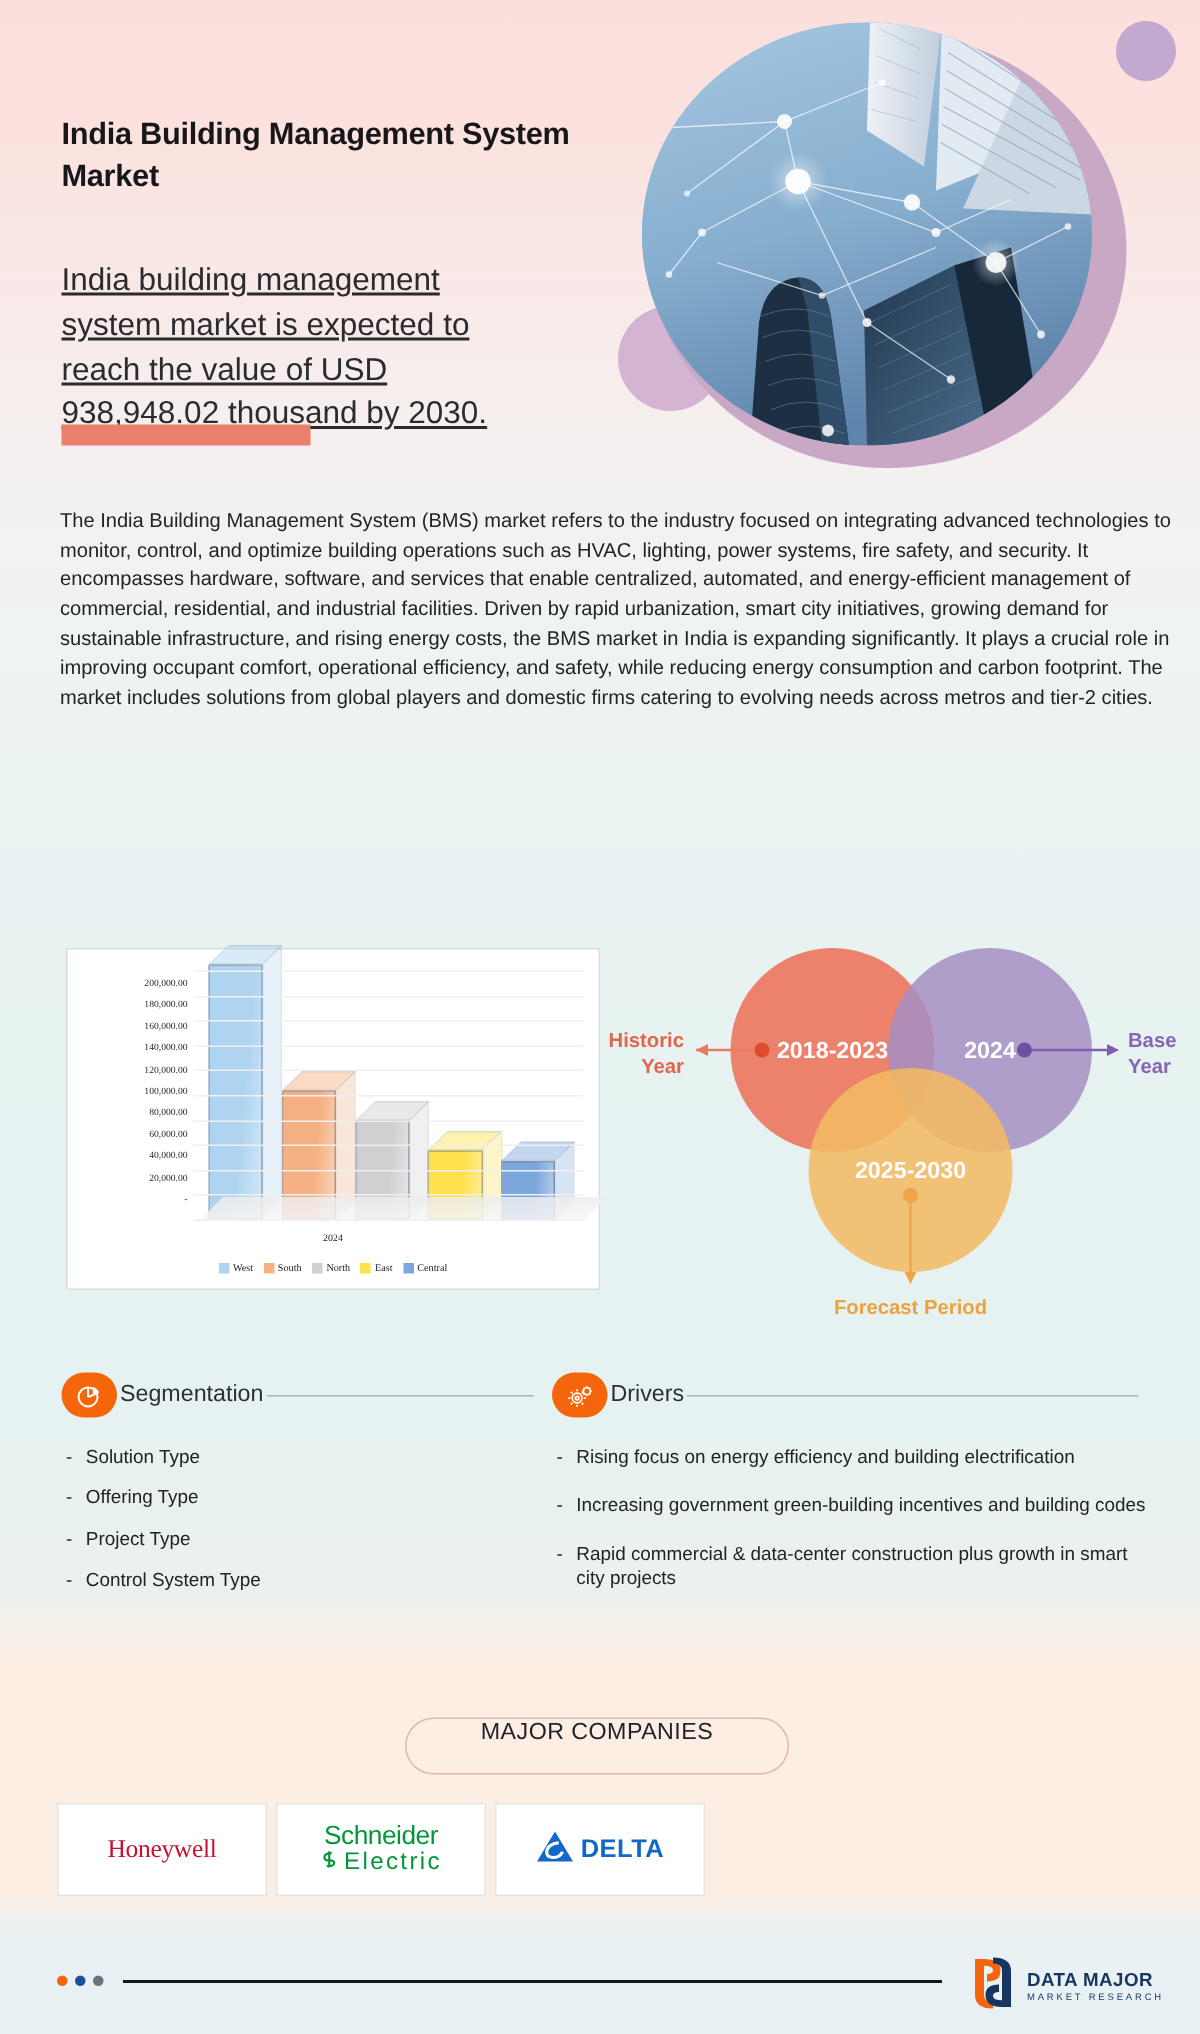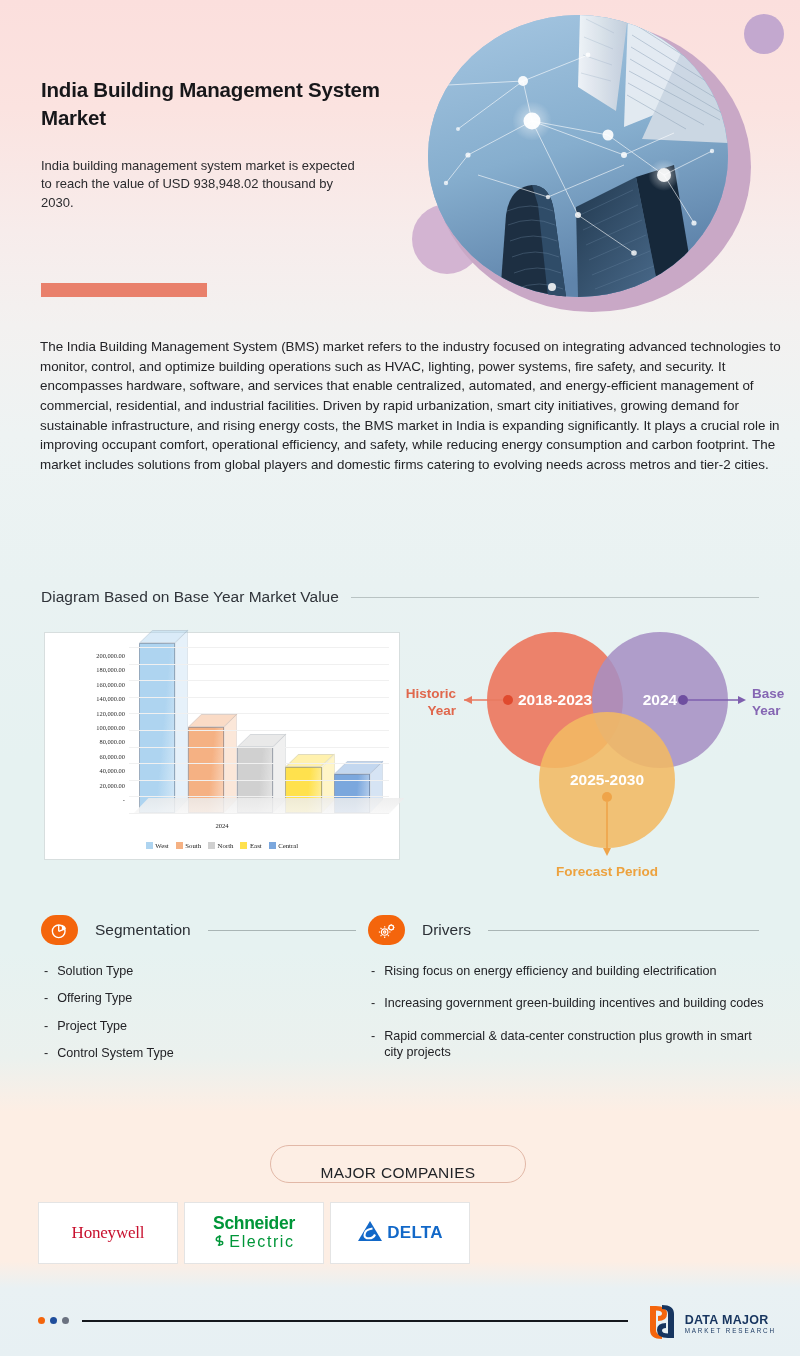--- a/index.html
+++ b/index.html
@@ -43,22 +43,22 @@
     background:linear-gradient(170deg,#9dc0dd 0%,#8fb6d8 38%,#7ea6cc 62%,#6f93bb 100%);
   }
   .hero-img svg { display:block; width:100%; height:100%; }
   
   .title {
     position:absolute; left:41px; top:76px; width:360px;
     font-size:20.5px; font-weight:bold; line-height:1.36; color:#17171a;
     letter-spacing:-0.2px;
   }
   .subtitle {
-    position:absolute; left:41px; top:157px; width:320px;
-    font-size:13px; line-height:1.42; color:#2b2b2e;
+    position:absolute; left:41px; top:172px; width:320px;
+    font-size:21px; line-height:1.42; color:#2b2b2e;text-decoration:underline;
   }
   .accent-bar {
     position:absolute; left:41px; top:283px; width:166px; height:14px;
     background:#e9806b;
   }
   
   .body-para {
     position:absolute; left:40px; top:337px; width:744px;
     font-size:13.4px; line-height:1.465; color:#232327; text-align:left;
   }
@@ -97,50 +97,50 @@
     position:absolute; left:0; right:0; bottom:10px;
     display:flex; justify-content:center; align-items:center; gap:7px;
   }
   .leg-item { display:flex; align-items:center; gap:2.5px; }
   .leg-sw { width:7px; height:7px; display:inline-block; }
   .leg-tx { font-size:6.8px; color:#1b1b1b; font-family:"Liberation Serif", serif; }
   
   .venn { position:absolute; left:400px; top:628px; width:400px; height:262px; }
   .venn svg { display:block; }
   
-  .col-head { position:absolute; display:flex; align-items:center; gap:17px; }
+  .col-head { position:absolute; display:flex; align-items:center; gap:2px; }
   .badge {
     width:37px; height:30px; border-radius:15px/15px; background:#f4650c;
     display:flex; align-items:center; justify-content:center; flex:none;
   }
   .col-title { font-size:15.5px; color:#2c3036; white-space:nowrap; }
   .col-rule { height:1px; background:#a9b5b5; }
   .bullets { position:absolute; }
   .bullet { display:flex; gap:9px; font-size:12.6px; color:#232327; line-height:1.3; }
   .bullet .dash { flex:none; }
   .seg-bullets .bullet { margin-bottom:11px; }
   .drv-bullets .bullet { margin-bottom:16px; }
   
   .mc-pill {
     position:absolute; left:270px; top:1145px; width:256px; height:38px;
     border:1px solid #e2b8a7; border-radius:19px;
-    display:flex; align-items:flex-end; justify-content:center;
+    display:flex; align-items:flex-start; justify-content:center;
   }
   .mc-pill span { font-size:15.5px; color:#1f2226; letter-spacing:.3px; }
   .logos { position:absolute; left:38px; top:1202px; width:724px; display:flex; gap:6px; }
   .logo-box {
     width:140px; height:62px; background:#fff; border:1px solid #e4e4e4;
     display:flex; align-items:center; justify-content:center;
   }
   .lg-honeywell { color:#c8102e; font-weight:normal; font-size:17px; font-family:"Liberation Serif", serif; letter-spacing:-.2px; }
   .lg-siemens { color:#099; font-weight:bold; font-size:19px; letter-spacing:.4px; }
   .lg-jc { display:flex; align-items:center; gap:3px; }
   .lg-jc-txt { color:#1b3f76; font-size:11.5px; font-weight:bold; line-height:1.12; text-align:left; }
   .lg-schneider { text-align:center; }
-  .lg-schneider .s1 { color:#009639; font-weight:bold; font-size:17.5px; line-height:1; letter-spacing:-.3px; }
+  .lg-schneider .s1 { color:#009639; font-weight:normal; font-size:17.5px; line-height:1; letter-spacing:-.3px; }
   .lg-schneider .s2 { color:#009639; font-size:16px; letter-spacing:1.6px; }
   .lg-delta { display:flex; align-items:center; gap:4px; }
   .lg-delta-tx { color:#1268c8; font-weight:bold; font-size:17px; letter-spacing:.3px; }
   
   .footer { position:absolute; left:0; top:1300px; width:800px; height:56px; }
   .f-dots { position:absolute; left:38px; top:17px; display:flex; gap:5px; }
   .f-dot { width:7px; height:7px; border-radius:50%; }
   .f-rule { position:absolute; left:82px; top:20px; width:546px; height:1.5px; background:#15181c; }
   .f-logo { position:absolute; right:24px; top:4px; display:flex; align-items:center; gap:6px; }
   .f-logo-tx .t1 { color:#17355f; font-weight:bold; font-size:12.5px; letter-spacing:.3px; line-height:1.1; }
@@ -262,24 +262,20 @@
       </svg>
     </div>
   </div>
 
   <h1 class="title">India Building Management System Market</h1>
   <p class="subtitle">India building management system market is expected to reach the value of USD 938,948.02 thousand by 2030.</p>
   <div class="accent-bar"></div>
 
   <p class="body-para">The India Building Management System (BMS) market refers to the industry focused on integrating advanced technologies to monitor, control, and optimize building operations such as HVAC, lighting, power systems, fire safety, and security. It encompasses hardware, software, and services that enable centralized, automated, and energy-efficient management of commercial, residential, and industrial facilities. Driven by rapid urbanization, smart city initiatives, growing demand for sustainable infrastructure, and rising energy costs, the BMS market in India is expanding significantly. It plays a crucial role in improving occupant comfort, operational efficiency, and safety, while reducing energy consumption and carbon footprint. The market includes solutions from global players and domestic firms catering to evolving needs across metros and tier-2 cities.</p>
 
-  <div class="sec-head">
-    <span class="sec-head-txt">Diagram Based on Base Year Market Value</span>
-    <span class="sec-head-rule"></span>
-  </div>
 
   <div class="chart-card">
     <div class="chart-inner">
       <div class="yaxis">
           <div class="ytick">200,000.00</div>
           <div class="ytick">180,000.00</div>
           <div class="ytick">160,000.00</div>
           <div class="ytick">140,000.00</div>
           <div class="ytick">120,000.00</div>
           <div class="ytick">100,000.00</div>

